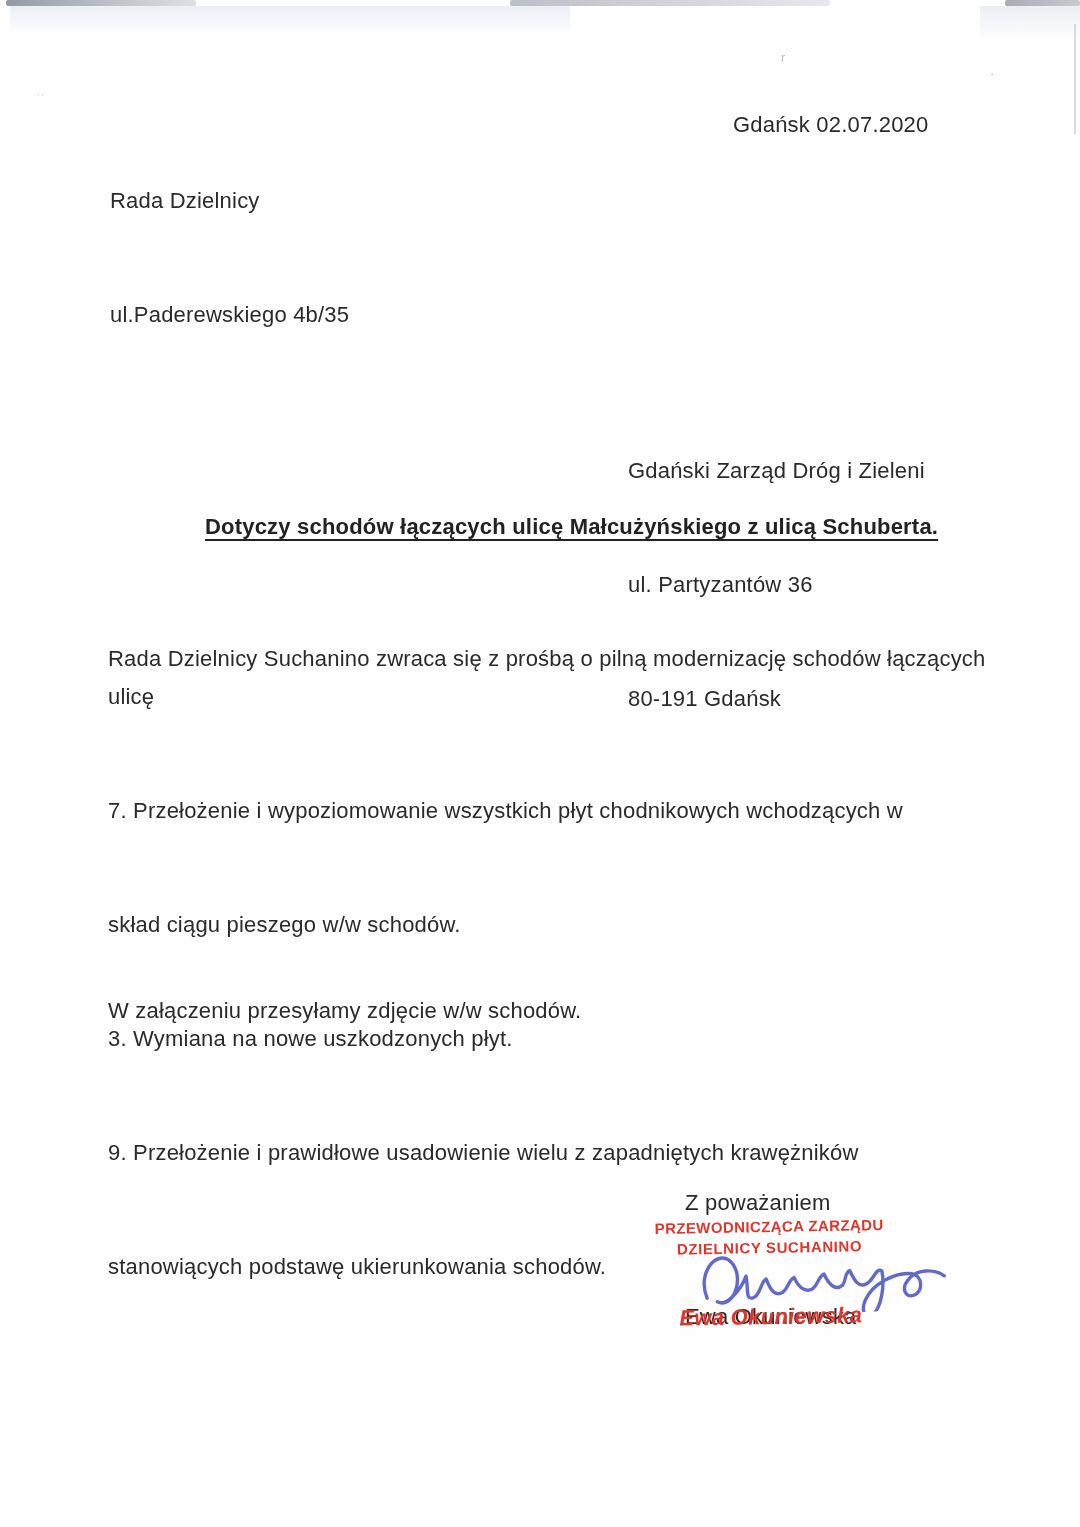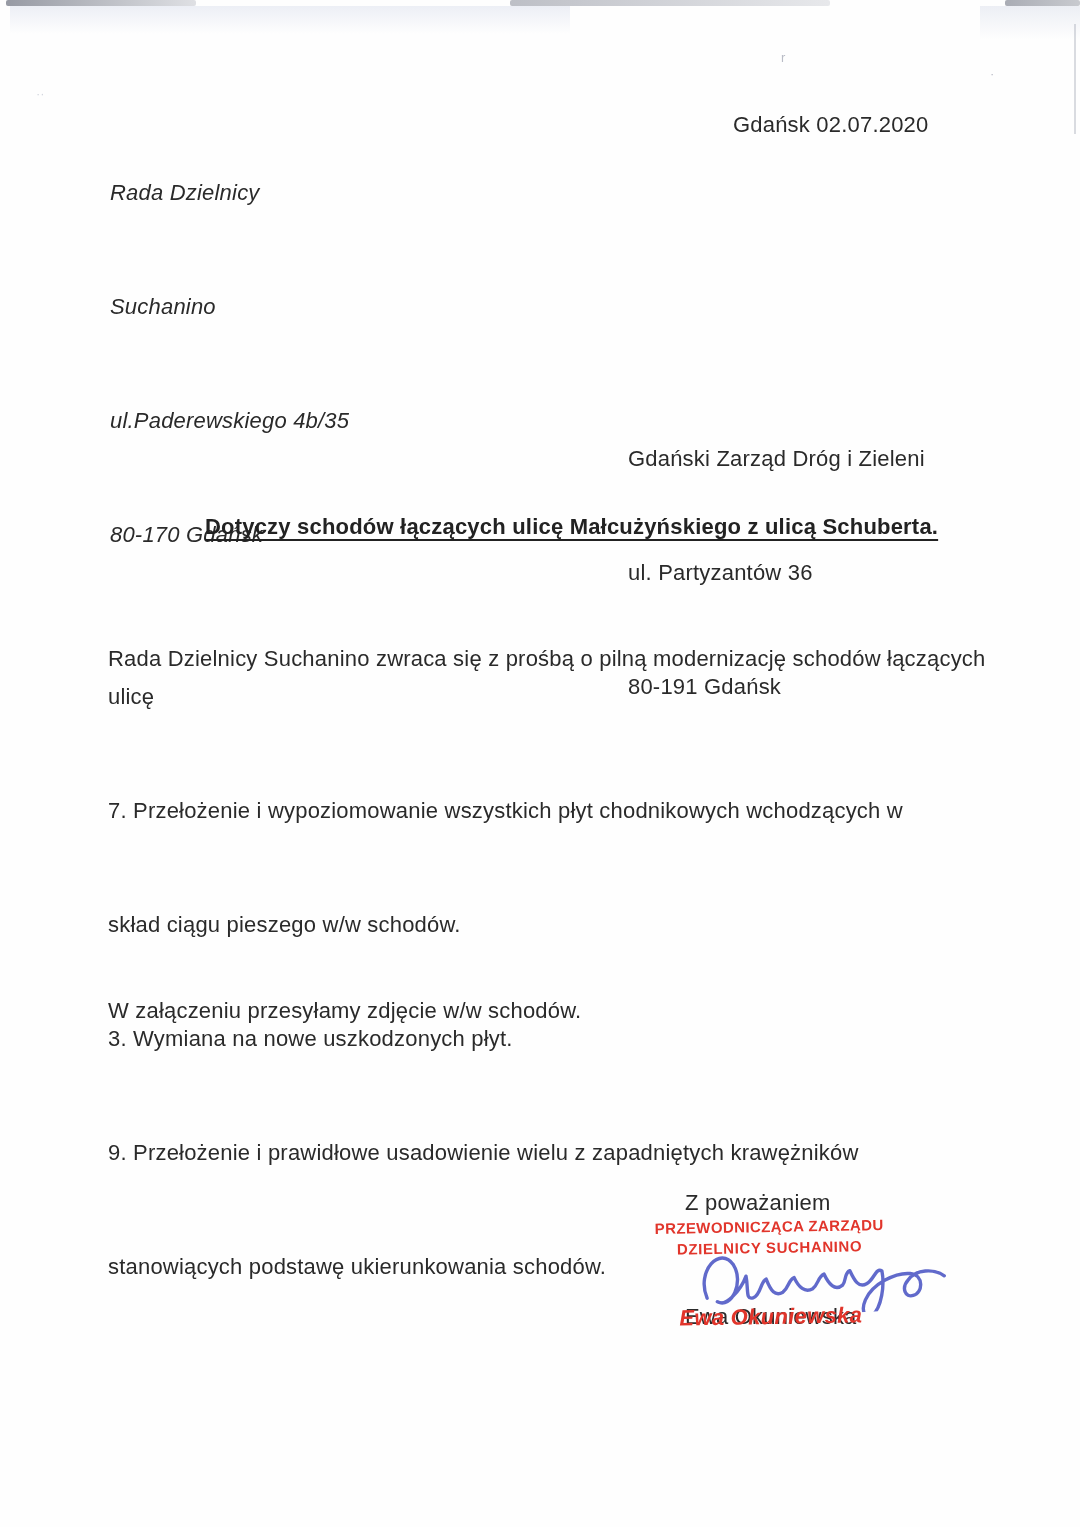--- a/index.html
+++ b/index.html
@@ -21,23 +21,23 @@
   .scan-smear2{position:absolute;left:980px;top:6px;width:100px;height:34px;
     background:linear-gradient(180deg,rgba(210,215,230,.40),rgba(255,255,255,0));}
   .scan-edge-right{position:absolute;right:4px;top:24px;width:2px;height:110px;background:rgba(150,155,170,.35);}
   .speck{position:absolute;color:#b9bcc6;font-size:13px;}
   .speck1{left:781px;top:50px;}
   .speck2{left:990px;top:66px;}
   .speck3{left:36px;top:86px;color:#d4d7df;}
 
   .txt{position:absolute;white-space:pre-wrap;font-size:22px;line-height:38px;letter-spacing:.2px;}
 
-  .sender{left:110px;top:98px;font-style:italic;}
+  .sender{left:110px;top:106px;}
   .dateline{left:733px;top:106px;}
-  .recipient{left:628px;top:364px;}
+  .recipient{left:628px;top:376px;}
   .subject{left:205px;top:508px;text-decoration:underline;text-underline-offset:5px;font-weight:700;color:#222;}
   .body-block{left:108px;top:564px;width:900px;}
   .attachment{left:108px;top:992px;}
   .closing{left:685px;top:1108px;}
 
   
   .stamp{position:absolute;left:655px;top:1216px;width:230px;text-align:center;transform:rotate(-1deg);}
   .stamp-line1{font-size:15px;font-weight:700;letter-spacing:.4px;line-height:21px;}
   .stamp-line2{font-size:15px;font-weight:700;letter-spacing:.6px;line-height:21px;}
   .stamp-name{font-size:22px;font-weight:700;font-style:italic;letter-spacing:.3px;margin-top:-6px;}
@@ -53,23 +53,21 @@
   <div class="scan-strip strip-c"></div>
   <div class="scan-smear"></div>
   <div class="scan-smear2"></div>
   <div class="scan-edge-right"></div>
   <div class="speck speck1">r</div>
   <div class="speck speck2">·</div>
   <div class="speck speck3">··</div>
 
   <div class="txt sender">
     <div>Rada Dzielnicy</div>
-    <div>Suchanino</div>
     <div>ul.Paderewskiego 4b/35</div>
-    <div>80-170 Gdańsk</div>
   </div>
 
   <div class="txt dateline">Gdańsk 02.07.2020</div>
 
   <div class="txt recipient">
     <div>Gdański Zarząd Dróg i Zieleni</div>
     <div>ul. Partyzantów 36</div>
     <div>80-191 Gdańsk</div>
   </div>
 

